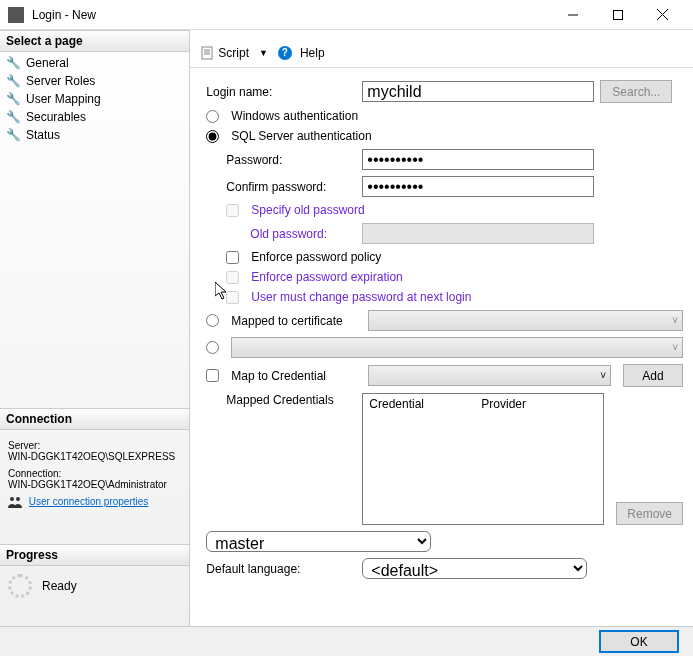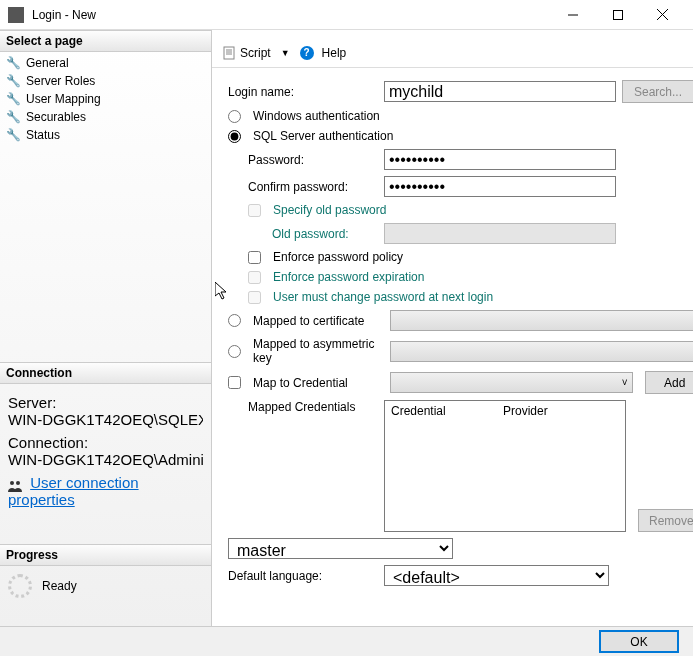--- a/index.html
+++ b/index.html
@@ -59,21 +59,21 @@
     padding: 2px 6px 2px 8px;
     display: flex;
     align-items: center;
     gap: 6px;
   }
   .page-item .wrench {
     width: 12px; height: 12px;
     display: flex; align-items:center; justify-content:center;
   }
   .side-spacer { flex: 1; }
-  .conn-body { padding: 6px 8px; font-size: 15px; }
+  .conn-body { padding: 6px 8px; font-size: 10px; }
   .conn-label { margin-top: 4px; }
   .conn-value { margin-bottom: 6px; white-space: nowrap; overflow: hidden; }
   .link { color: #0066cc; text-decoration: underline; cursor: pointer; }
   .people-icon { display:inline-block; width:14px; height:12px; margin-right:4px; vertical-align:middle;}
   .progress-body { padding: 8px 8px; display:flex; align-items:center; gap:10px;}
   .spinner {
     width: 24px; height:24px; border:3px dotted #ccc; border-radius:50%;
   }
   .content {
     flex: 1;
@@ -127,21 +127,21 @@
   input[disabled], select[disabled] {
     background: #e5e5e5;
     color: #888;
     border-color: #bbb;
   }
   .radio, .check {
     width: 13px; height: 13px;
     margin: 0 6px 0 0;
     accent-color: #000;
   }
-  .disabled-text { color: #0f766e; }
+  .disabled-text { color: #6d28d9; }
   .btn {
     height: 23px;
     min-width: 72px;
     border: 1px solid #adadad;
     background: #e1e1e1;
     font-family: inherit;
     font-size:12px;
     padding: 0 10px;
   }
   .btn[disabled] { color:#888; }
@@ -163,20 +163,21 @@
     width: 242px;
   }
   .listbox-header {
     display:flex;
     font-size:12px;
     padding: 3px 6px;
   }
   .listbox-header div:first-child { width: 112px; }
   .select-full {
     width: 225px;
+    border-radius: 6px;
   }
   .footer {
     height: 30px;
     border-top: 1px solid #ccc;
     display:flex;
     align-items:center;
     justify-content:flex-end;
     padding: 0 14px;
     gap: 8px;
     background:#f0f0f0;
@@ -331,21 +332,20 @@
 
       <div class="row">
         <input type="radio" class="radio" name="auth" style="">
         <span style="width:131px;display:inline-block">Mapped to certificate</span>
         <div class="combo disabled" style="width:232px">
             <span class="chev">˅</span>
           </div>
       </div>
       <div class="row">
         <input type="radio" class="radio" name="auth" style="">
-        <span style="width:131px;display:inline-block">Mapped to asymmetric key</span>
         <div class="combo disabled" style="width:232px">
             <span class="chev">˅</span>
           </div>
       </div>
       <div class="row">
         <input type="checkbox" class="check" style="">
         <span style="width:131px;display:inline-block">Map to Credential</span>
         <div class="combo" style="width:232px">
             <span class="chev">˅</span>
           </div>

